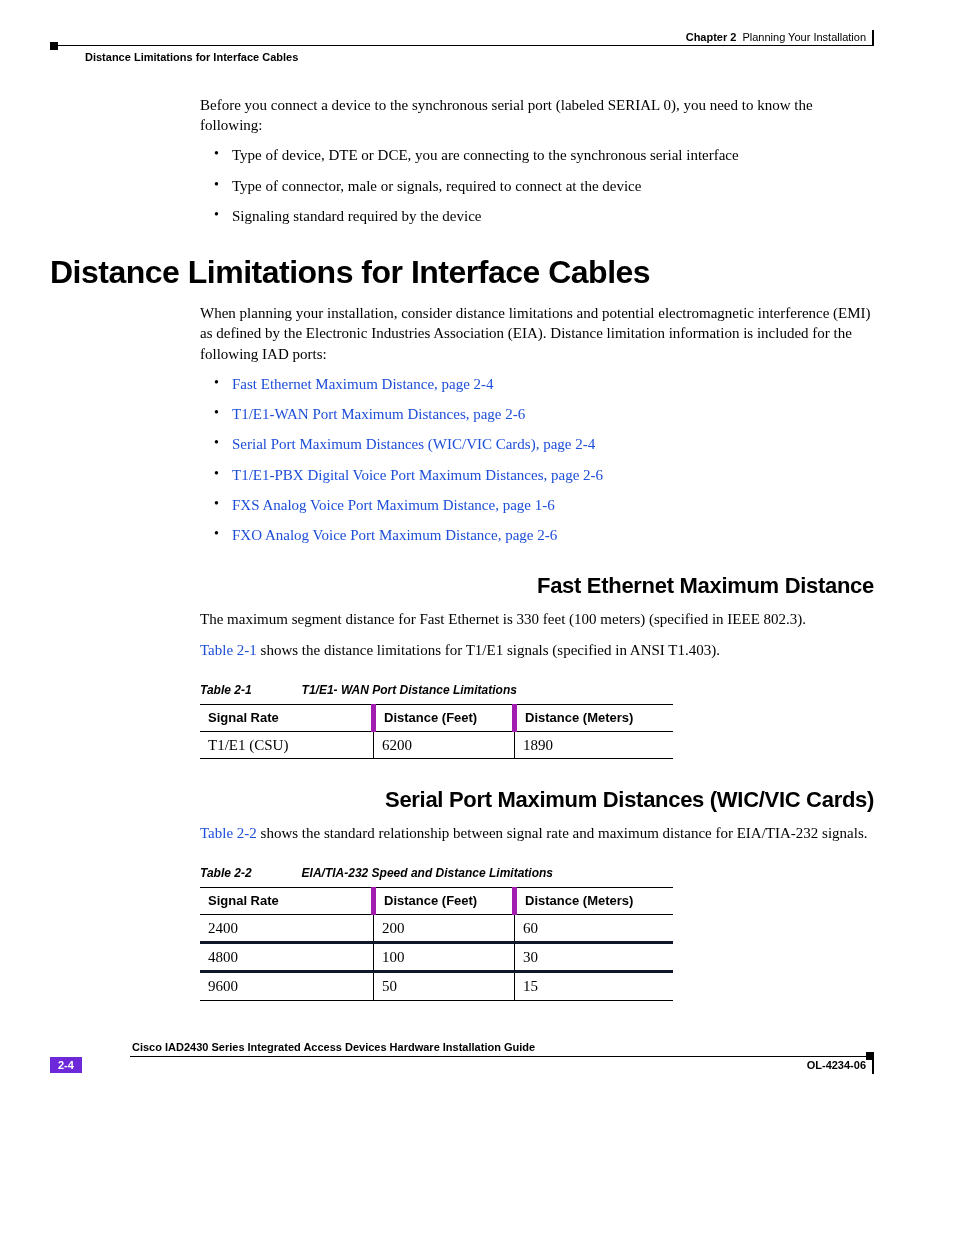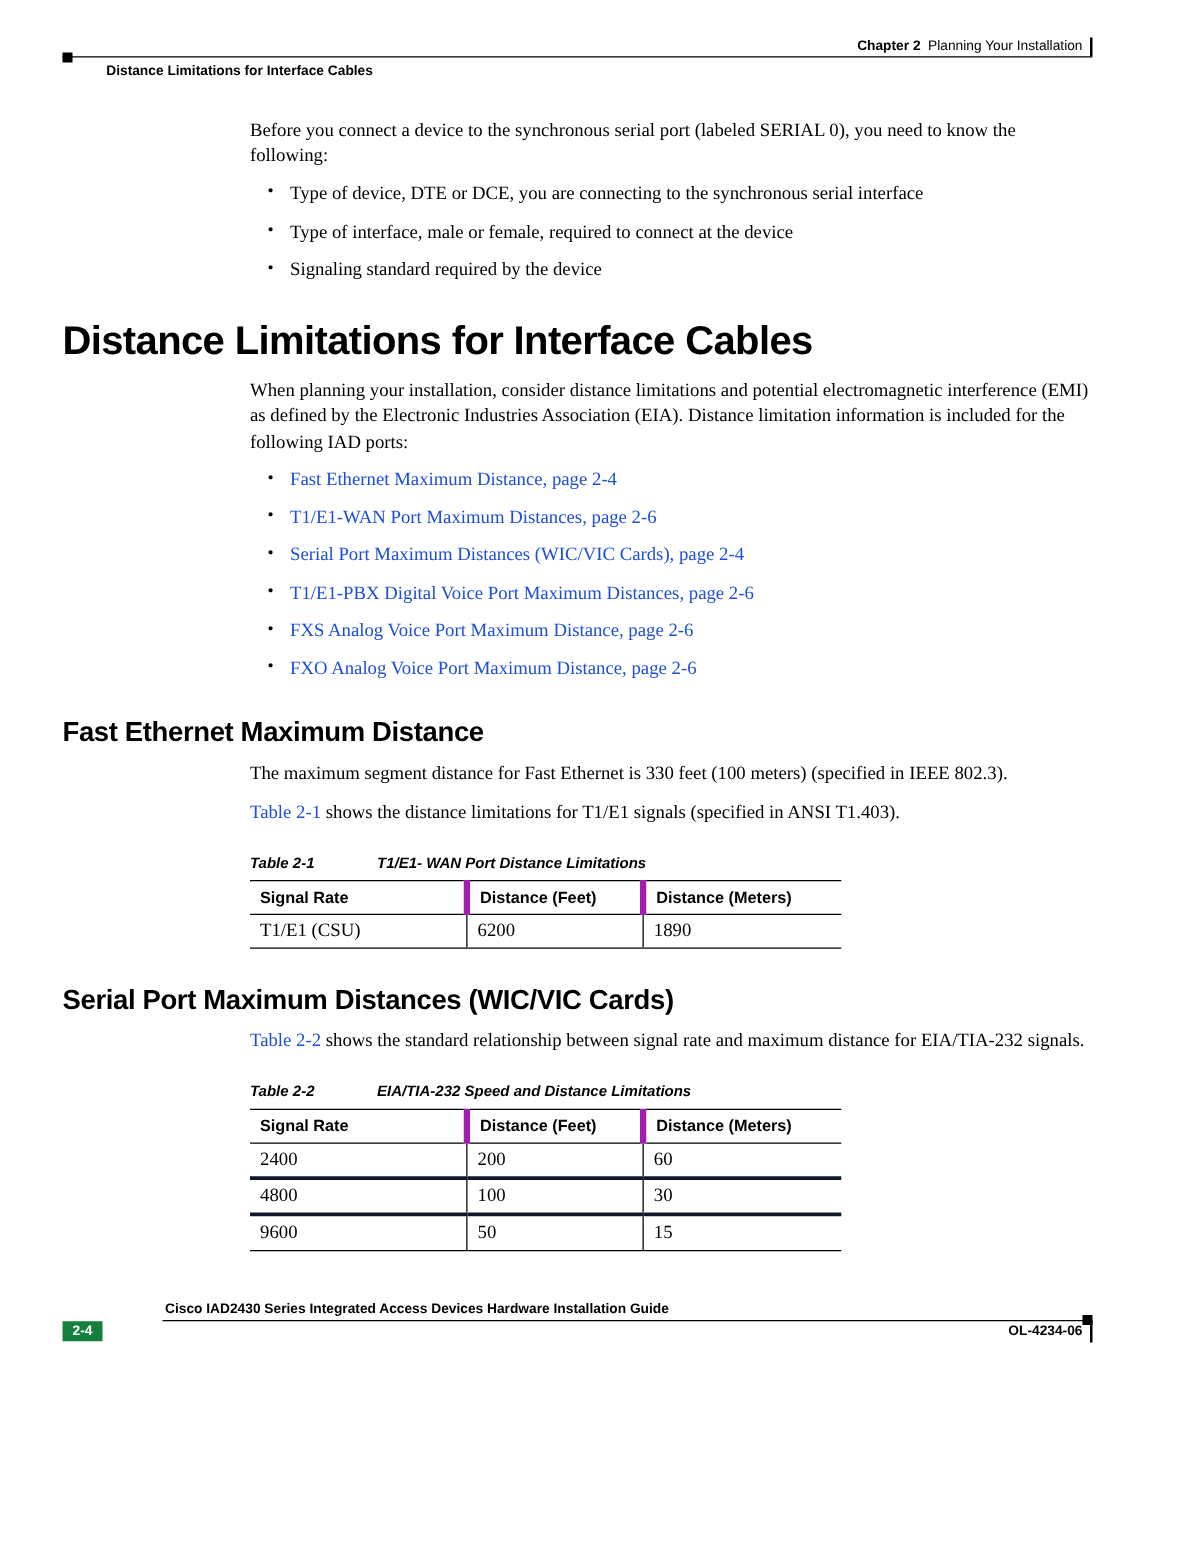--- a/index.html
+++ b/index.html
@@ -74,20 +74,21 @@
     font-size: 32px;
     margin: 28px 0 12px 0;
     letter-spacing: -0.5px;
   }
   h2.subsection {
     font-family: Arial, Helvetica, sans-serif;
     font-weight: bold;
     font-size: 22px;
     margin: 28px 0 10px 0;
     letter-spacing: -0.3px;
+    text-align: right;
   }
   .content-after-h { margin-left: 150px; line-height: 1.35; }
   .content-after-h p { margin: 0 0 10px 0; }
 
   .table-caption {
     font-family: Arial, Helvetica, sans-serif;
     font-size: 12px;
     font-weight: bold;
     font-style: italic;
     margin: 22px 0 6px 0;
@@ -147,21 +148,21 @@
     height: 8px;
     background: #000;
   }
   .footer .row2 {
     display: flex;
     justify-content: space-between;
     align-items: center;
     margin-top: 0;
   }
   .footer .pagenum {
-    background: #15803d;
+    background: #6d28d9;
     color: #fff;
     font-weight: bold;
     padding: 2px 8px;
     font-size: 11px;
   }
   .footer .doc {
     font-weight: bold;
     border-right: 2px solid #000;
     padding-right: 6px;
     line-height: 1.6;
@@ -176,35 +177,35 @@
     <div class="right">
       <span class="chapter-label">Chapter 2</span><span class="chapter-title">Planning Your Installation</span>
     </div>
     <div class="left">Distance Limitations for Interface Cables</div>
   </div>
 
   <div class="content">
     <p>Before you connect a device to the synchronous serial port (labeled SERIAL 0), you need to know the following:</p>
     <ul class="bullets">
       <li>Type of device, DTE or DCE, you are connecting to the synchronous serial interface</li>
-      <li>Type of interface, male or female, required to connect at the device</li>
+      <li>Type of connector, male or signals, required to connect at the device</li>
       <li>Signaling standard required by the device</li>
     </ul>
   </div>
 
   <h1 class="section">Distance Limitations for Interface Cables</h1>
 
   <div class="content-after-h">
     <p>When planning your installation, consider distance limitations and potential electromagnetic interference (EMI) as defined by the Electronic Industries Association (EIA). Distance limitation information is included for the following IAD ports:</p>
     <ul class="bullets">
       <li><span class="link">Fast Ethernet Maximum Distance, page 2-4</span></li>
       <li><span class="link">T1/E1-WAN Port Maximum Distances, page 2-6</span></li>
       <li><span class="link">Serial Port Maximum Distances (WIC/VIC Cards), page 2-4</span></li>
       <li><span class="link">T1/E1-PBX Digital Voice Port Maximum Distances, page 2-6</span></li>
-      <li><span class="link">FXS Analog Voice Port Maximum Distance, page 2-6</span></li>
+      <li><span class="link">FXS Analog Voice Port Maximum Distance, page 1-6</span></li>
       <li><span class="link">FXO Analog Voice Port Maximum Distance, page 2-6</span></li>
     </ul>
   </div>
 
   <h2 class="subsection">Fast Ethernet Maximum Distance</h2>
   <div class="content-after-h">
     <p>The maximum segment distance for Fast Ethernet is 330 feet (100 meters) (specified in IEEE 802.3).</p>
   </div>
 
   <div class="content-after-h">

